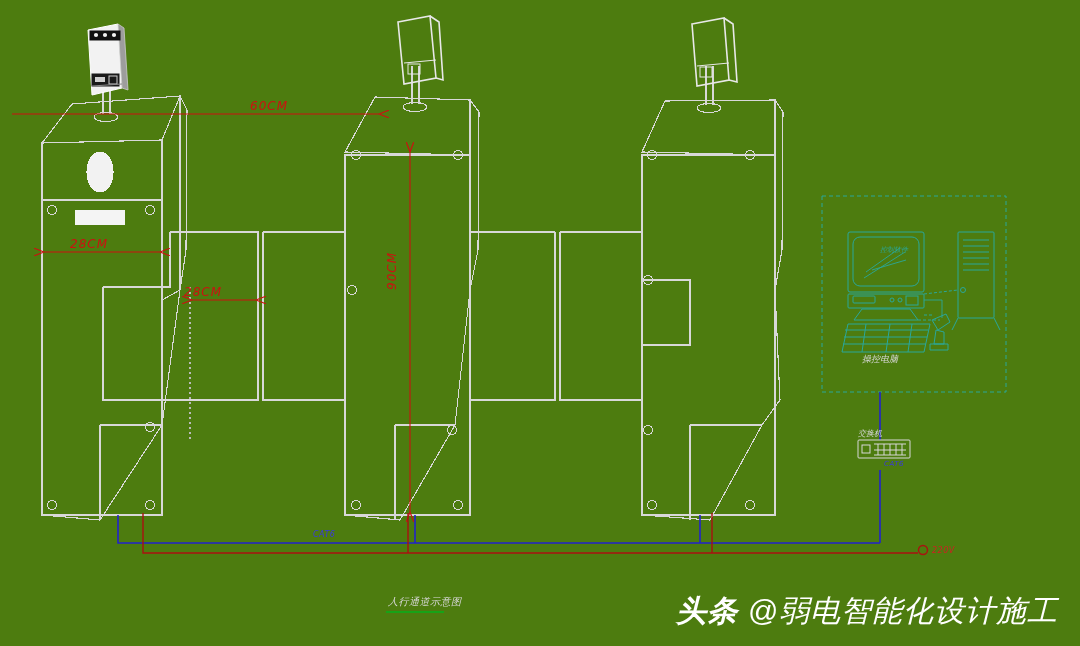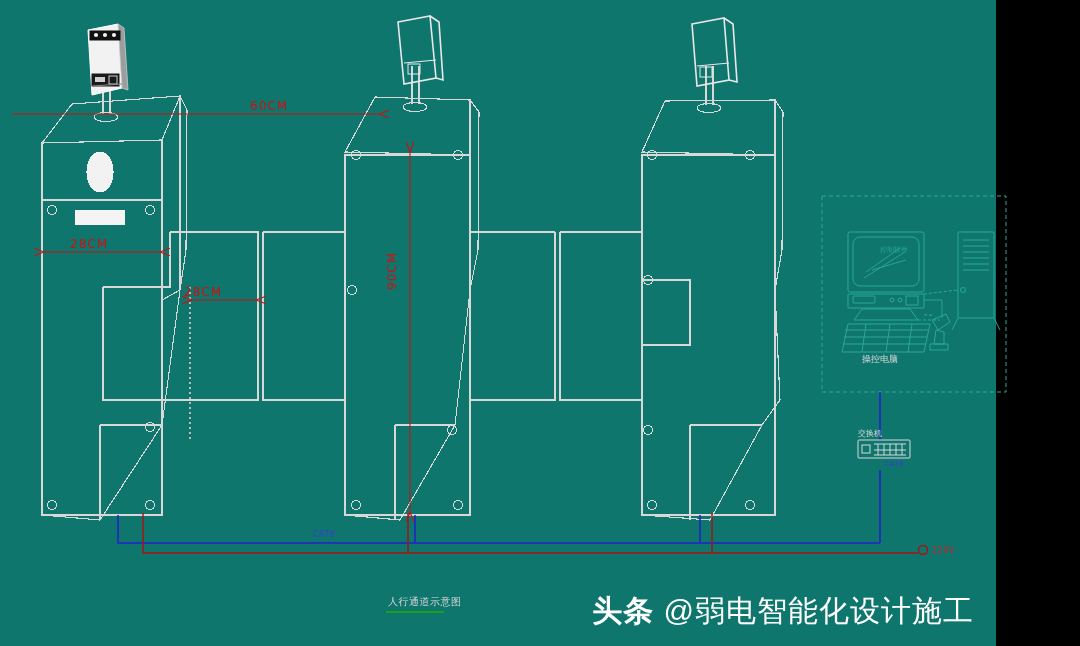--- a/index.html
+++ b/index.html
@@ -1,17 +1,17 @@
 <!DOCTYPE html>
 <html><head>
 <meta charset="utf-8">
 <style>
   html,body{margin:0;padding:0;background:#000;}
   body{width:1080px;height:646px;overflow:hidden;font-family:"Liberation Sans","DejaVu Sans",sans-serif;}
-  #stage{position:relative;width:996px;height:646px;background:#0f766e;}
+  #stage{position:relative;width:1080px;height:646px;background:#4d7c0f;font-style:italic;}
   svg.layer{position:absolute;left:0;top:0;width:1080px;height:646px;}
   .wm{position:absolute;right:22px;bottom:14px;color:#fff;font-size:30px;font-weight:700;letter-spacing:1px;white-space:nowrap;}
   .wm .at{font-weight:400;}
   .cad-text{font-family:"DejaVu Sans",sans-serif;}
 </style>
 </head>
 <body>
 
 <div id="stage">
 

